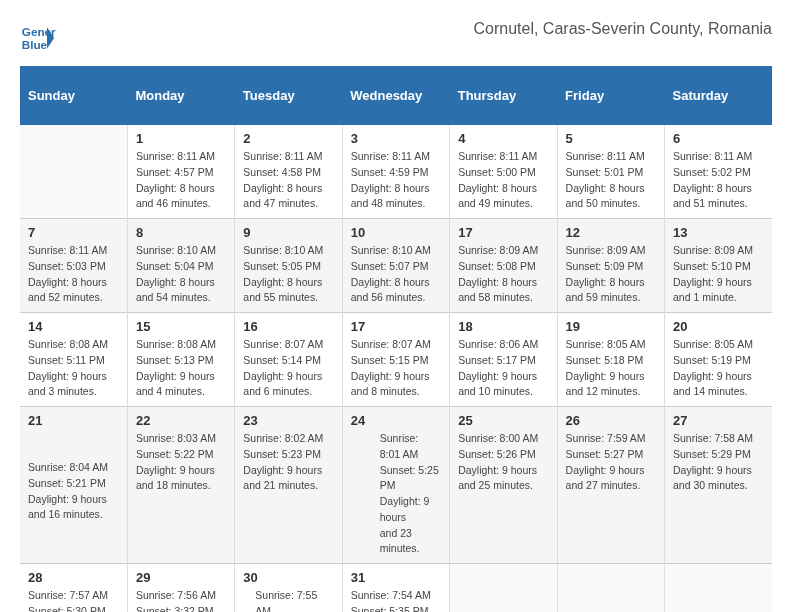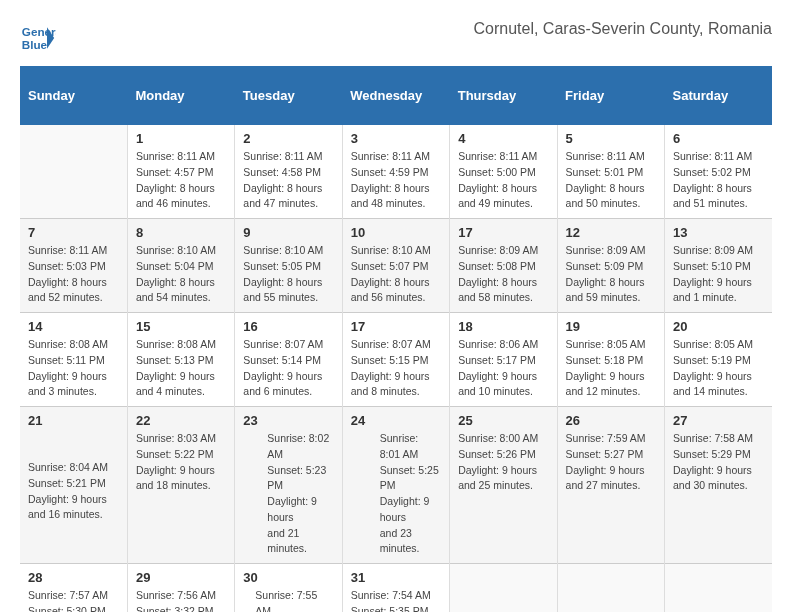--- a/index.html
+++ b/index.html
@@ -264,21 +264,21 @@
         </td>
         <td>
           <span class="day-num">22</span>
           <div class="day-info" style="white-space: pre-line;">Sunrise: 8:03 AM
 Sunset: 5:22 PM
 Daylight: 9 hours
 and 18 minutes.</div>
         </td>
         <td>
           <span class="day-num">23</span>
-          <div class="day-info" style="white-space: pre-line; margin-left: 24px;">Sunrise: 8:02 AM
+          <div class="day-info" style="white-space: pre-line;">Sunrise: 8:02 AM
 Sunset: 5:23 PM
 Daylight: 9 hours
 and 21 minutes.</div>
         </td>
         <td>
           <span class="day-num">24</span>
           <div class="day-info" style="white-space: pre-line; margin-left: 29px;">Sunrise: 8:01 AM
 Sunset: 5:25 PM
 Daylight: 9 hours
 and 23 minutes.</div>

